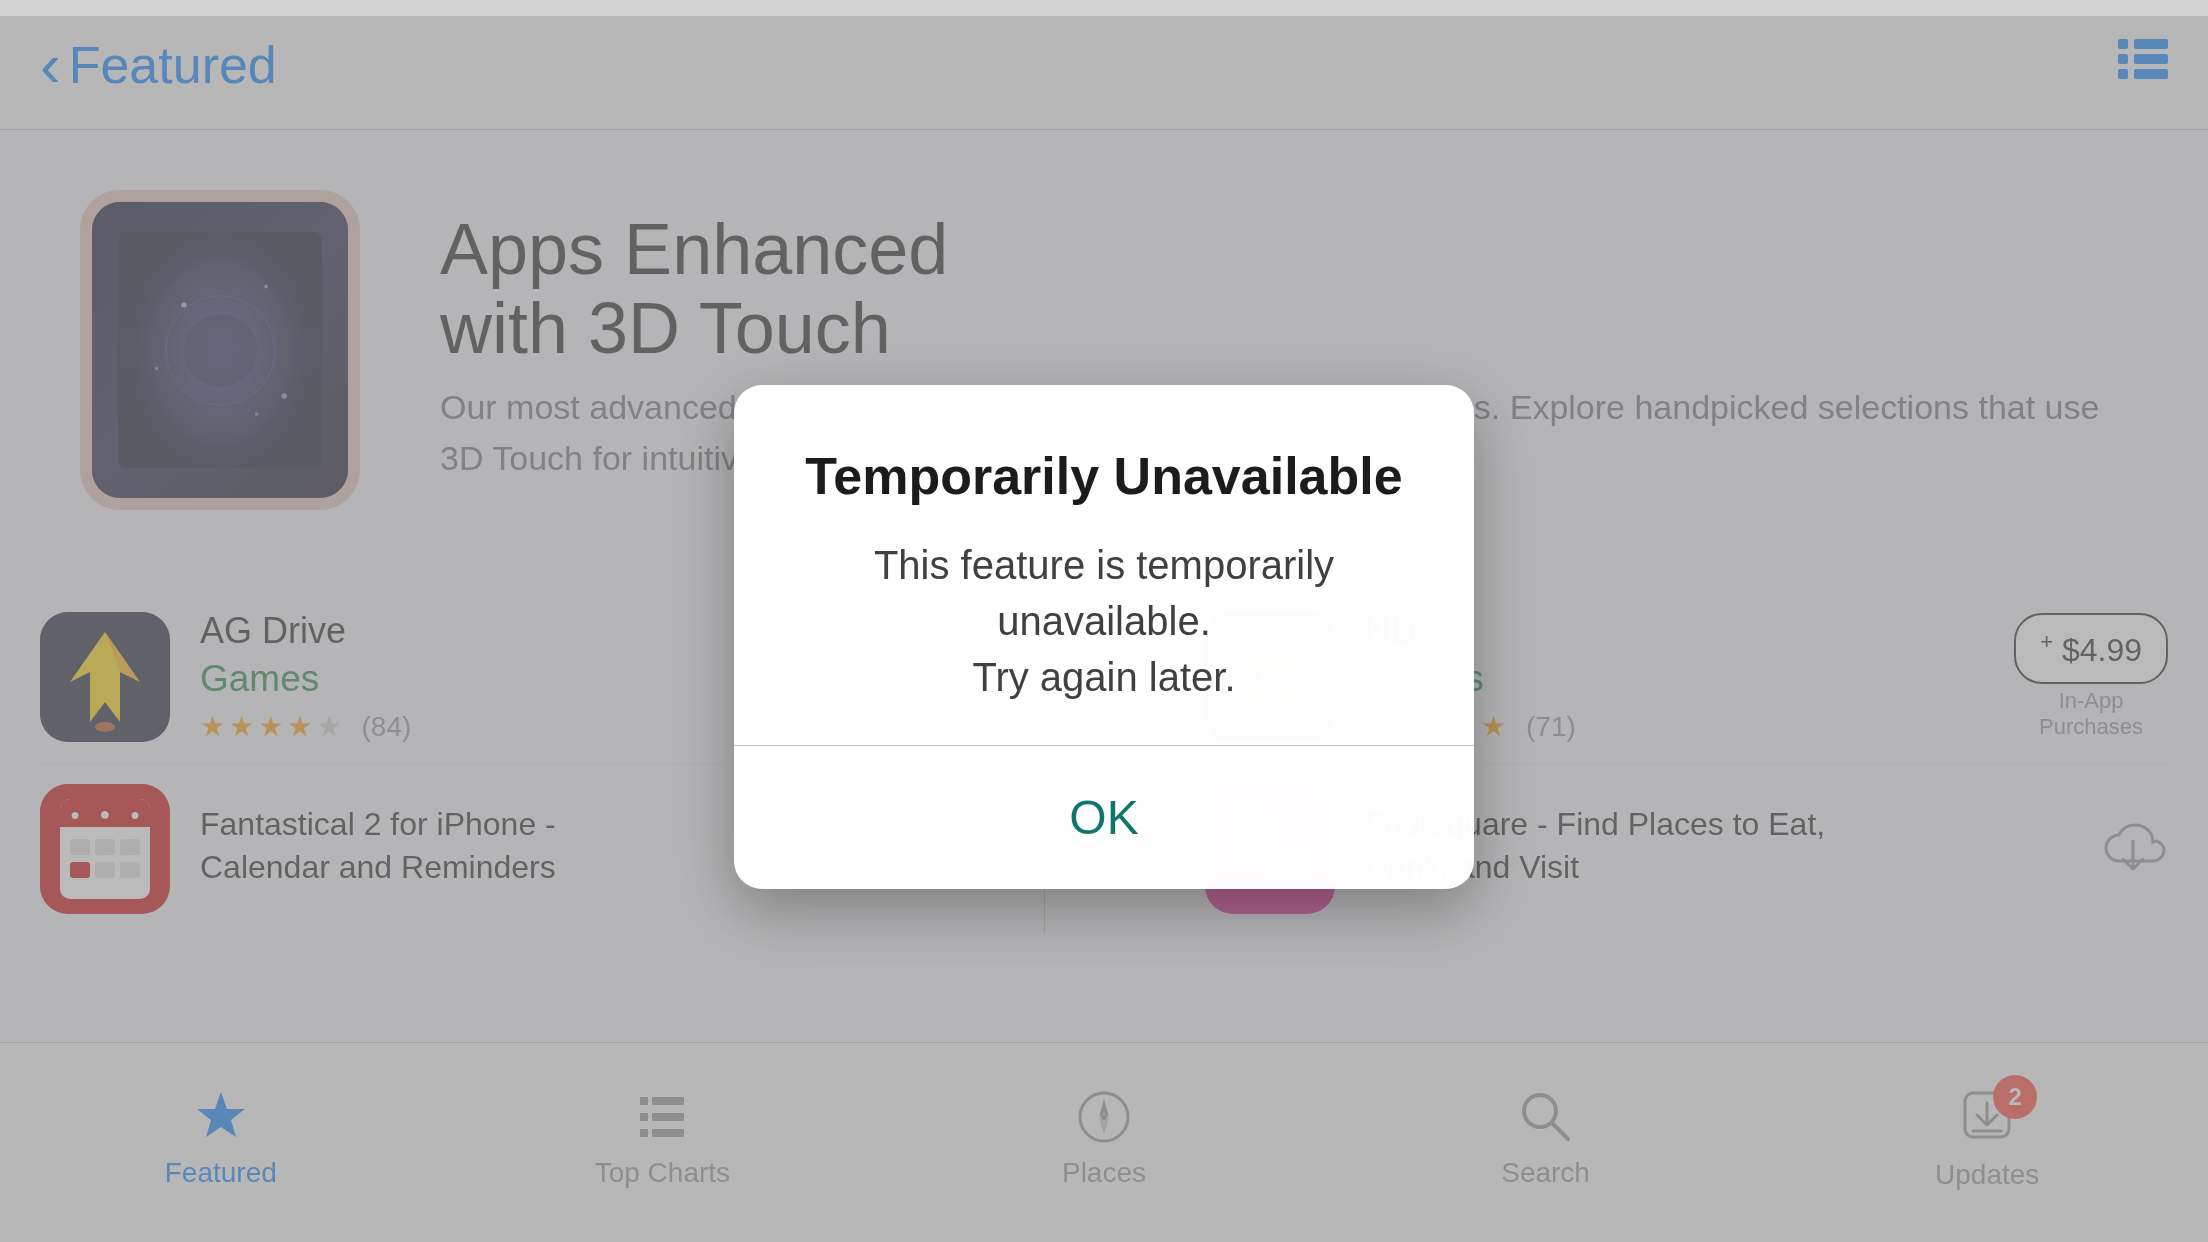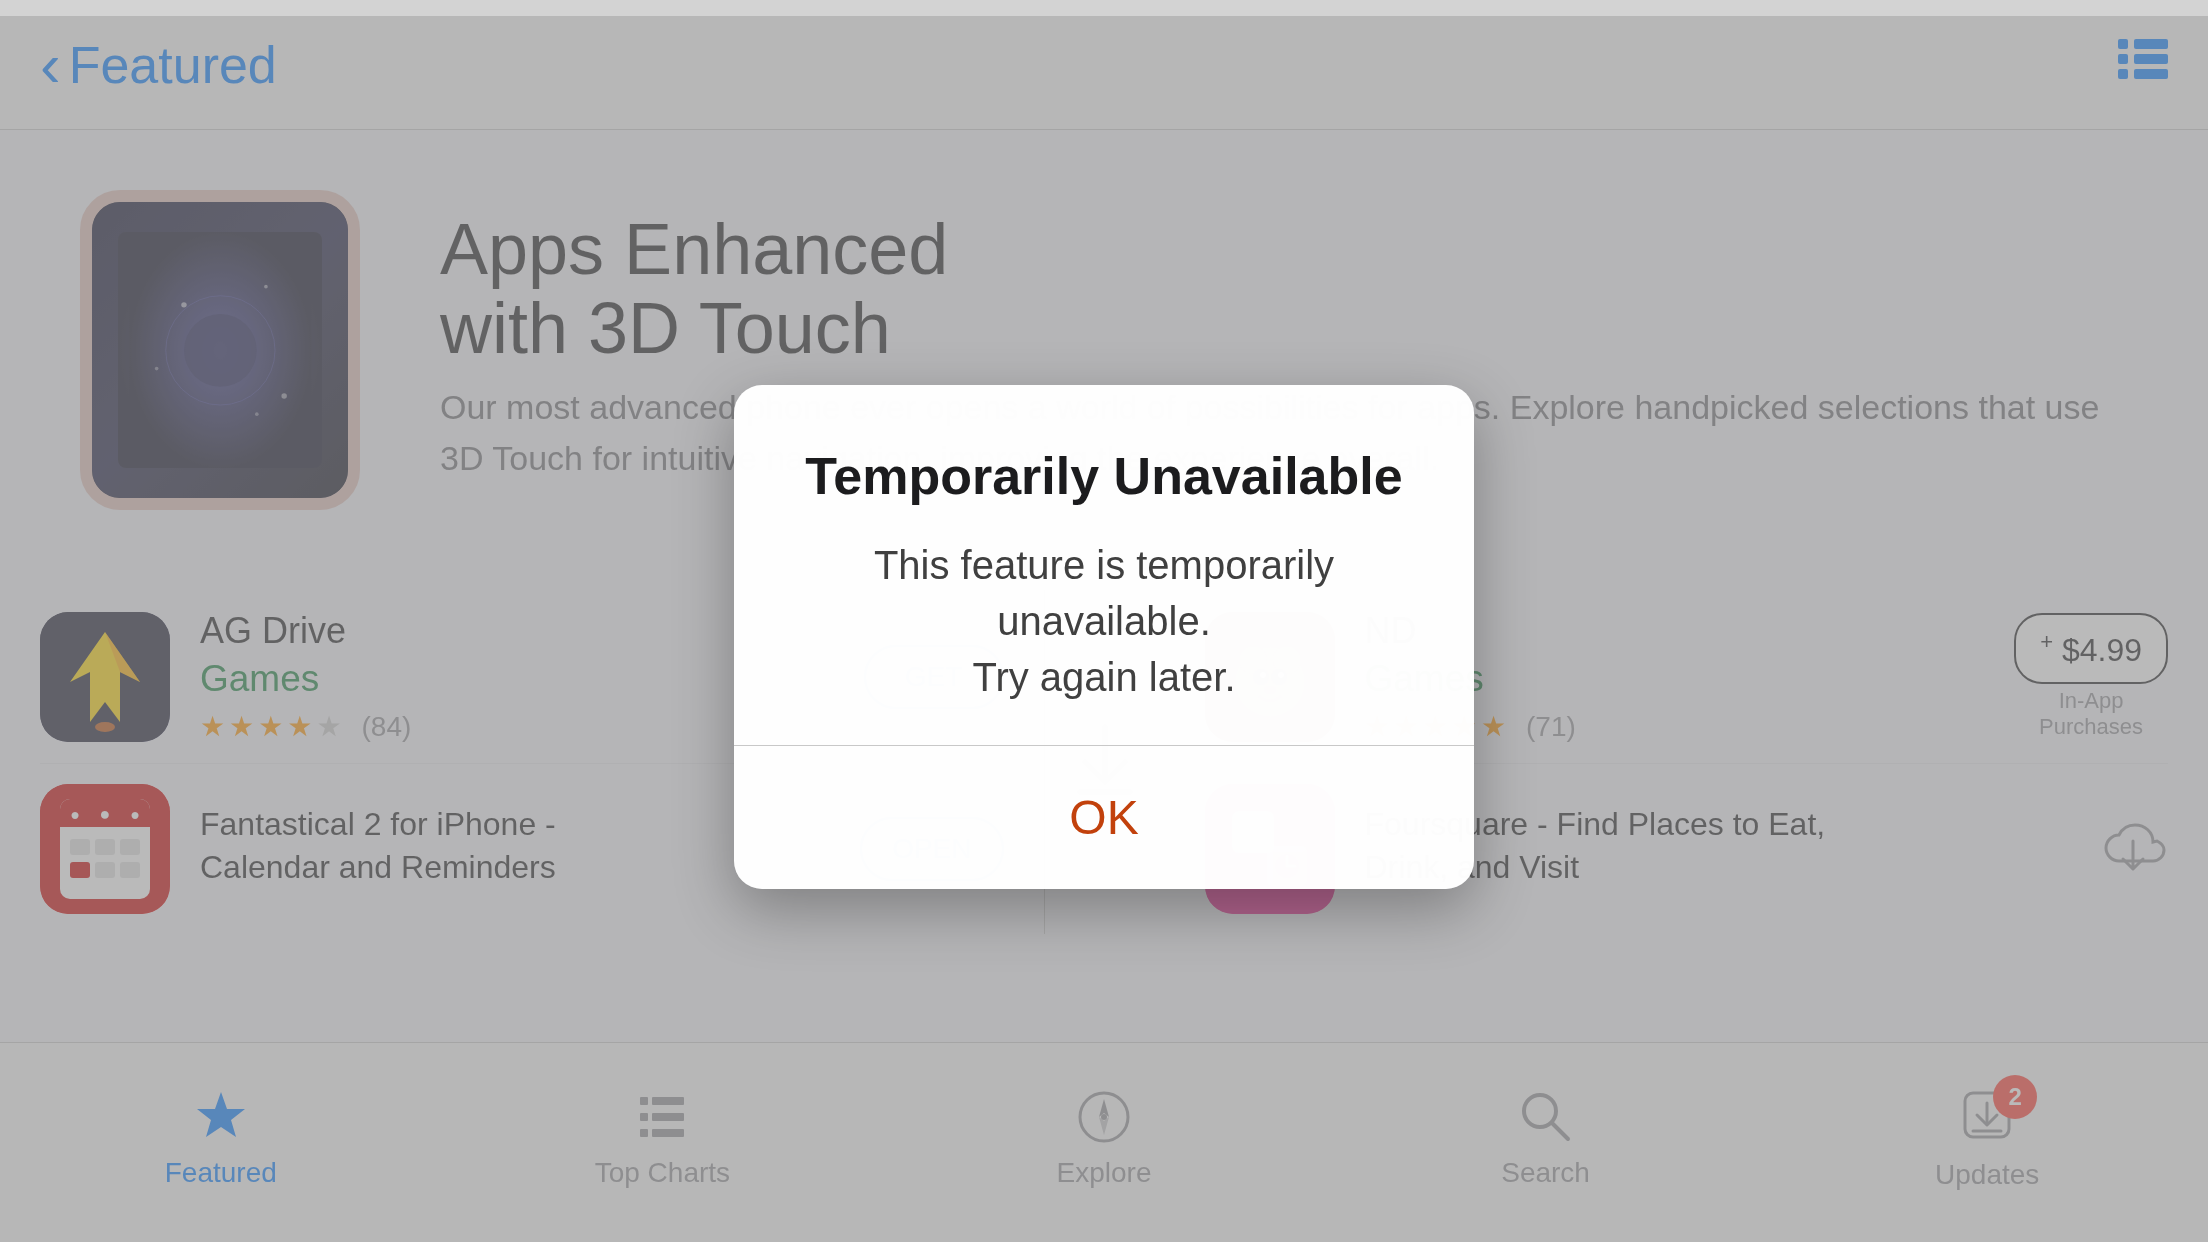--- a/index.html
+++ b/index.html
@@ -336,21 +336,21 @@
     .alert-actions {
       display: flex;
     }
 
     .alert-btn {
       flex: 1;
       padding: 44px;
       text-align: center;
       font-size: 48px;
       font-weight: 400;
-      color: #c2410c;
+      color: #0f766e;
       background: transparent;
       border: none;
       cursor: pointer;
     }
   </style>
 </head>
 <body>
 
 <div class="app-store-bg">
 
@@ -564,21 +564,21 @@
       <span class="tab-label">Top Charts</span>
     </div>
 
     <div class="tab-item tab-other">
       <svg width="60" height="60" viewBox="0 0 60 60">
         <circle cx="30" cy="30" r="24" fill="none" stroke="#8e8e93" stroke-width="3"></circle>
         <polygon points="30,12 35,30 30,26 25,30" fill="#8e8e93"></polygon>
         <polygon points="30,48 25,30 30,34 35,30" fill="#8e8e93" opacity="0.5"></polygon>
         <circle cx="30" cy="30" r="3" fill="#8e8e93"></circle>
       </svg>
-      <span class="tab-label">Explore</span>
+      <span class="tab-label">Places</span>
     </div>
 
     <div class="tab-item tab-other">
       <svg width="60" height="60" viewBox="0 0 60 60">
         <circle cx="24" cy="24" r="16" fill="none" stroke="#8e8e93" stroke-width="4"></circle>
         <line x1="36" y1="36" x2="52" y2="52" stroke="#8e8e93" stroke-width="4" stroke-linecap="round"></line>
       </svg>
       <span class="tab-label">Search</span>
     </div>
 

